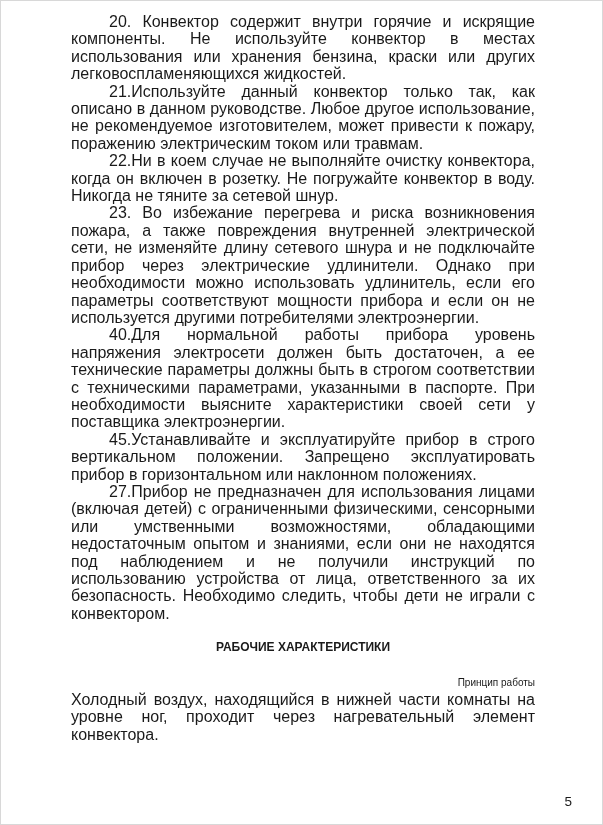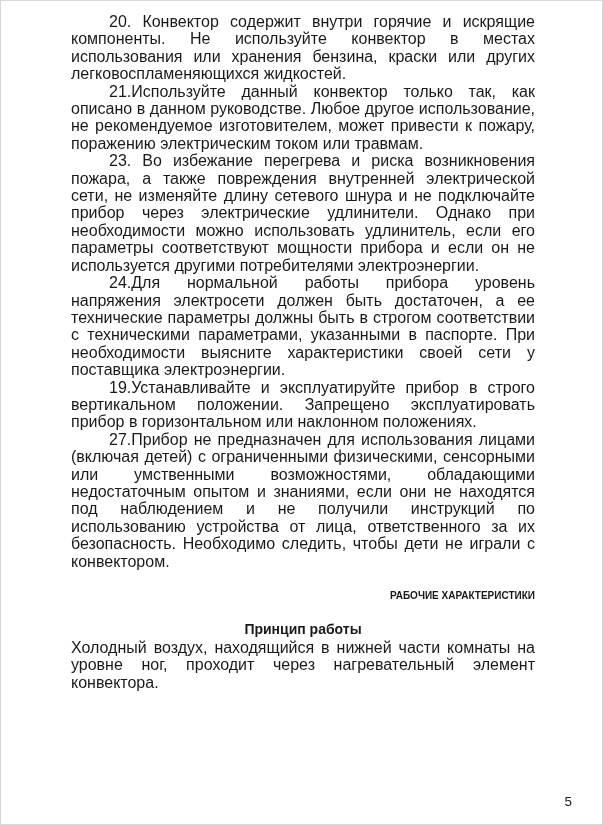--- a/index.html
+++ b/index.html
@@ -30,51 +30,52 @@
     line-height: 17.4px;
     text-align: justify;
     text-align-last: left;
     text-indent: 38px;
   }
   p.no-indent {
     text-indent: 0;
   }
   .section-heading {
     margin: 17px 0 0 0;
-    font-size: 10px;
+    font-size: 12px;
     line-height: 17.4px;
     font-weight: bold;
-    text-align: right;
+    text-align: center;
   }
   .sub-heading {
     margin: 17px 0 0 0;
-    font-size: 14px;
+    font-size: 10px;
     line-height: 17.4px;
-    font-weight: bold;
-    text-align: center;
+    font-weight: normal;
+    text-align: right;
   }
   .page-number {
     position: absolute;
     right: 30px;
     top: 793px;
     font-size: 13.5px;
     line-height: 16px;
     color: #1a1a1a;
   }
 </style>
 </head>
 <body>
 
 <div class="page">
   <div class="content">
     <p class="para">20. Конвектор содержит внутри горячие и искрящие компоненты. Не используйте конвектор в местах использования или хранения бензина, краски или других легковоспламеняющихся жидкостей.</p>
     <p class="para">21.Используйте данный конвектор только так, как описано в данном руководстве. Любое другое использование, не рекомендуемое изготовителем, может привести к пожару, поражению электрическим током или травмам.</p>
+    <p class="para">22.Ни в коем случае не выполняйте очистку конвектора, когда он включен в розетку. Не погружайте конвектор в воду. Никогда не тяните за сетевой шнур.</p>
     <p class="para">23. Во избежание перегрева и риска возникновения пожара, а также повреждения внутренней электрической сети, не изменяйте длину сетевого шнура и не подключайте прибор через электрические удлинители. Однако при необходимости можно использовать удлинитель, если его параметры соответствуют мощности прибора и если он не используется другими потребителями электроэнергии.</p>
-    <p class="para">24.Для нормальной работы прибора уровень напряжения электросети должен быть достаточен, а ее технические параметры должны быть в строгом соответствии с техническими параметрами, указанными в паспорте. При необходимости выясните характеристики своей сети у поставщика электроэнергии.</p>
-    <p class="para">19.Устанавливайте и эксплуатируйте прибор в строго вертикальном положении. Запрещено эксплуатировать прибор в горизонтальном или наклонном положениях.</p>
+    <p class="para">40.Для нормальной работы прибора уровень напряжения электросети должен быть достаточен, а ее технические параметры должны быть в строгом соответствии с техническими параметрами, указанными в паспорте. При необходимости выясните характеристики своей сети у поставщика электроэнергии.</p>
+    <p class="para">45.Устанавливайте и эксплуатируйте прибор в строго вертикальном положении. Запрещено эксплуатировать прибор в горизонтальном или наклонном положениях.</p>
     <p class="para">27.Прибор не предназначен для использования лицами (включая детей) с ограниченными физическими, сенсорными или умственными возможностями, обладающими недостаточным опытом и знаниями, если они не находятся под наблюдением и не получили инструкций по использованию устройства от лица, ответственного за их безопасность. Необходимо следить, чтобы дети не играли с конвектором.</p>
 
     <h2 class="section-heading">РАБОЧИЕ ХАРАКТЕРИСТИКИ</h2>
     <h3 class="sub-heading">Принцип работы</h3>
 
     <p class="para no-indent">Холодный воздух, находящийся в нижней части комнаты на уровне ног, проходит через нагревательный элемент конвектора.</p>
 
   </div>
 
   <div class="page-number">5</div>

